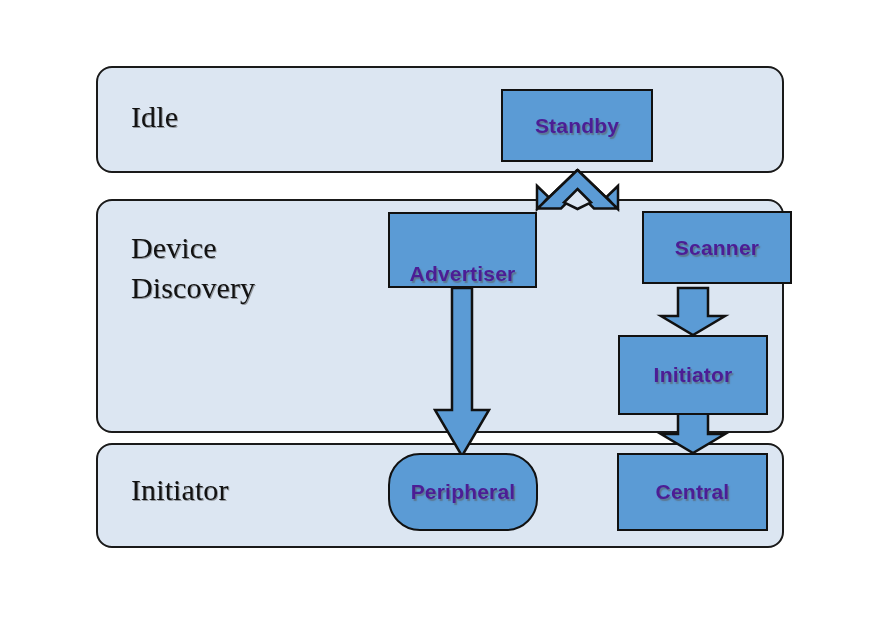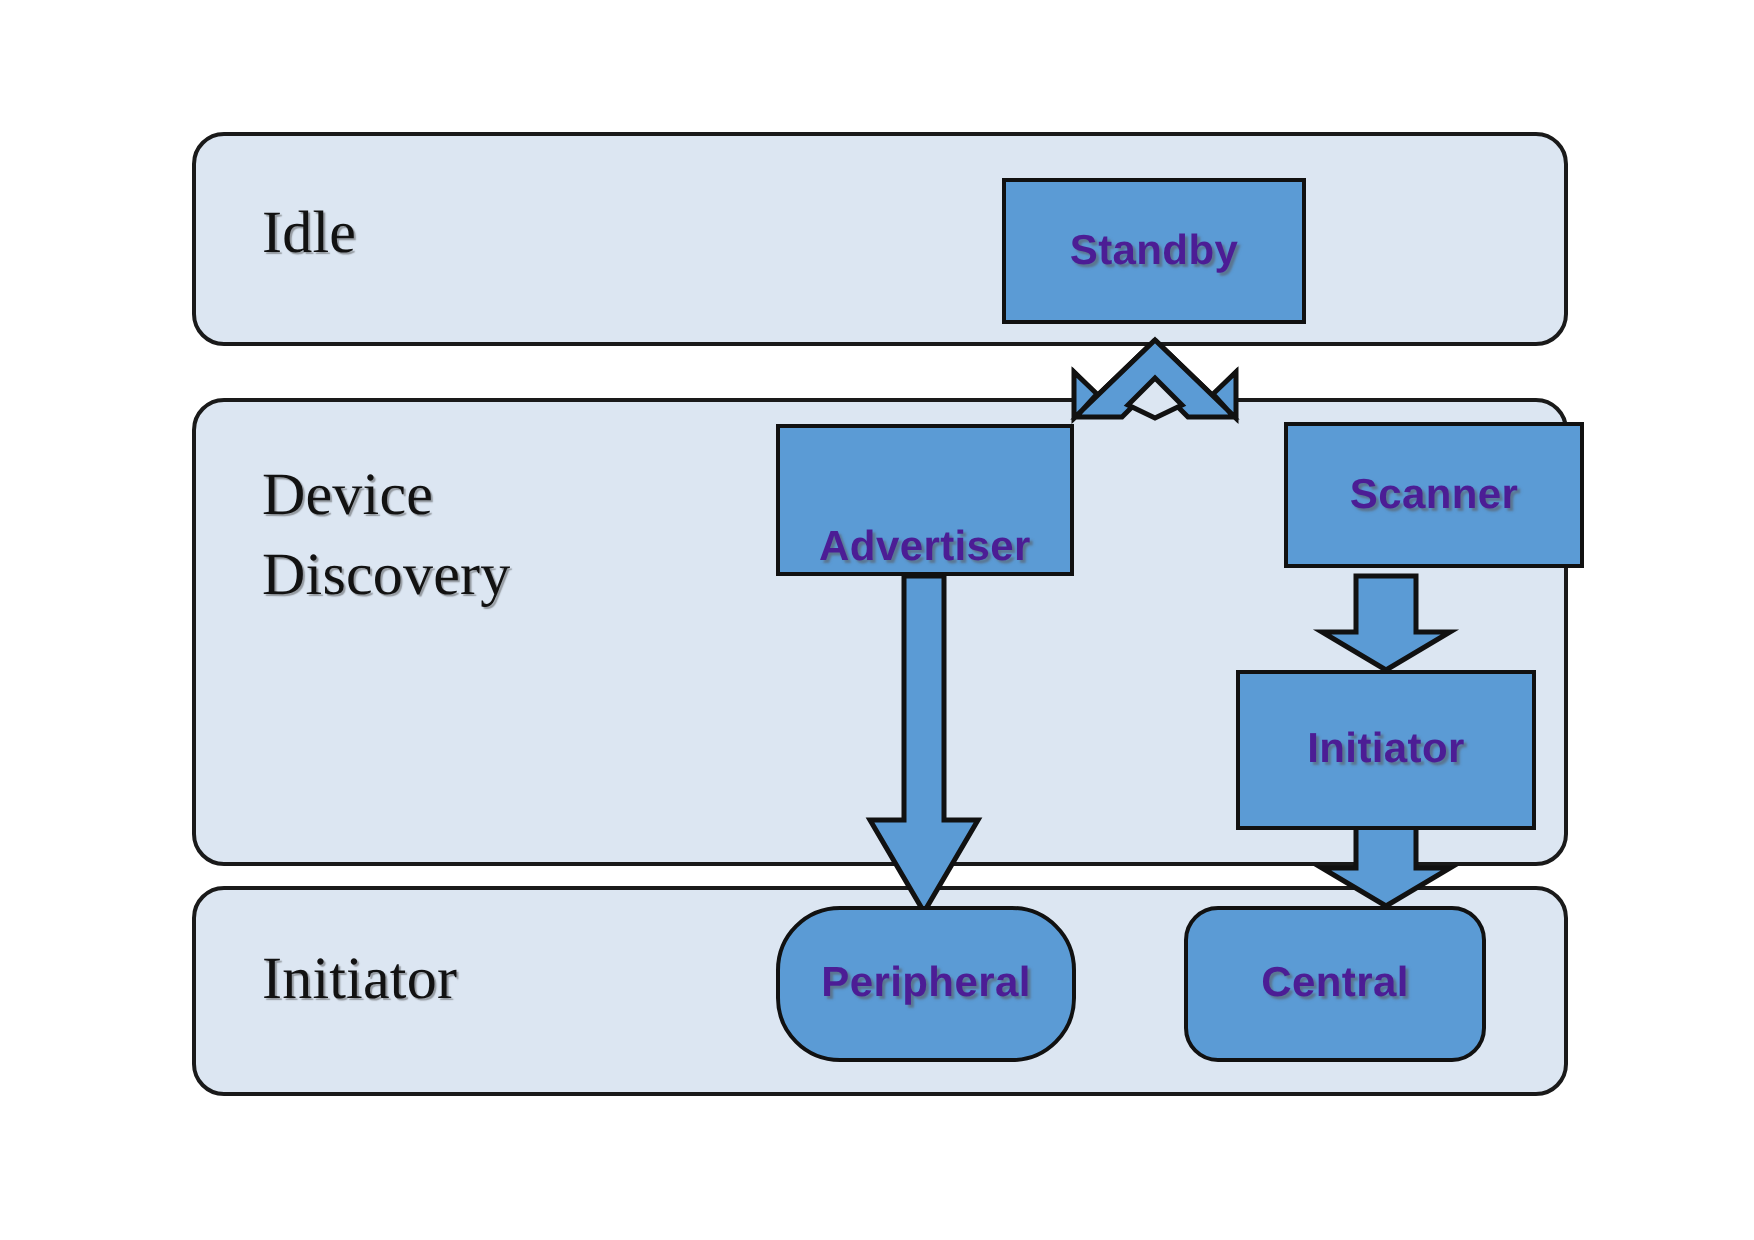--- a/index.html
+++ b/index.html
@@ -67,21 +67,21 @@
     letter-spacing: 0.2px;
     text-shadow: 1.5px 1.5px 1.2px rgba(90,110,130,0.85);
     user-select: none;
   }
 
   #box-standby    { left: 501px; top: 89px;  width: 152px; height: 73px; }
   #box-advertiser { left: 388px; top: 212px; width: 149px; height: 76px; align-items: flex-end; }
   #box-scanner    { left: 642px; top: 211px; width: 150px; height: 73px; }
   #box-initiator  { left: 618px; top: 335px; width: 150px; height: 80px; }
   #box-peripheral { left: 388px; top: 453px; width: 150px; height: 78px; border-radius: 32px; }
-  #box-central    { left: 592px; top: 453px; width: 151px; height: 78px; border-radius: 17px; }
+  #box-central    { left: 617px; top: 453px; width: 151px; height: 78px; }
 
   
   #arrow-layer {
     position: absolute;
     left: 0; top: 0;
     width: 877px;
     height: 620px;
     pointer-events: none;
   }
   #arrow-layer .arrow-shape {

